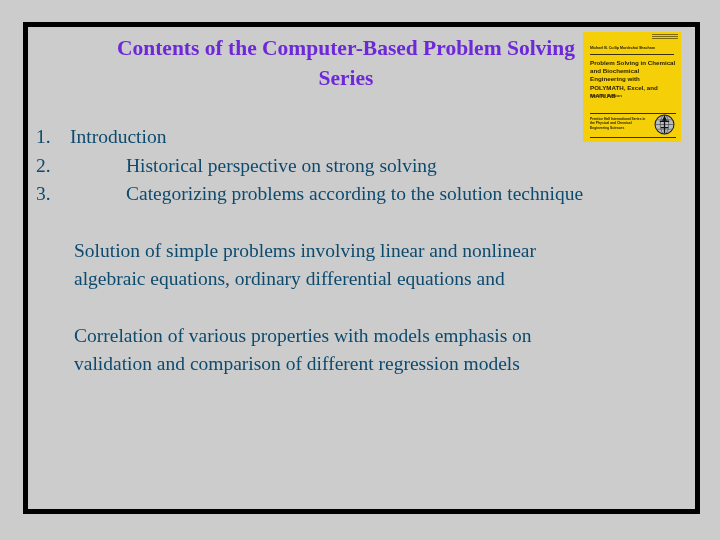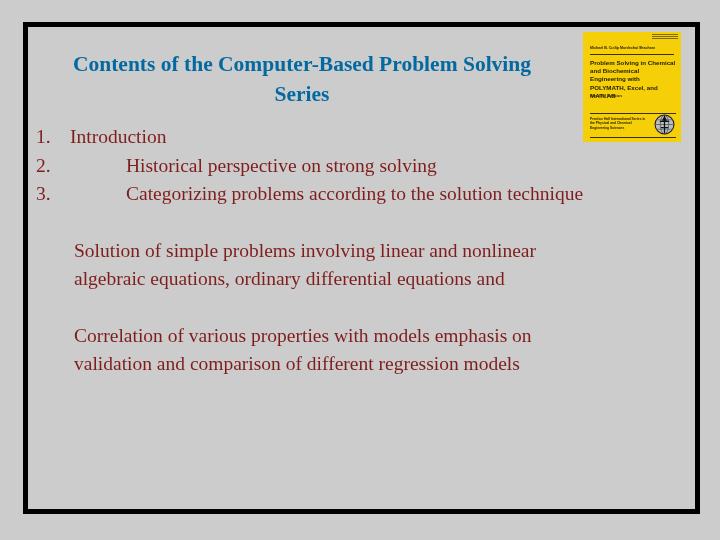--- a/index.html
+++ b/index.html
@@ -37,39 +37,40 @@
   .frame-inner {
     position: relative;
     width: 100%;
     height: 100%;
   }
 
   
   .slide-title {
     position: absolute;
     left: 0px;
-    top: 22px;
+    top: 6px;
     width: 548px;
     text-align: center;
-    color: #0369a1;
+    color: #6d28d9;
     font-family: "Liberation Serif", "DejaVu Serif", serif;
     font-weight: bold;
     font-size: 21.5px;
     line-height: 30px;
     letter-spacing: 0px;
+    padding-left: 44px;
   }
   .slide-title .title-line { display: block; }
 
   
   .body-area {
     position: absolute;
     left: 8px;
     top: 96px;
     width: 660px;
-    color: #7f1d1d;
+    color: #0c4a6e;
     font-size: 19.5px;
     line-height: 28.5px;
   }
 
   .section { margin: 0 0 0 0; }
   .section + .section { margin-top: 28px; }
 
   .list-row {
     display: block;
     white-space: pre;

